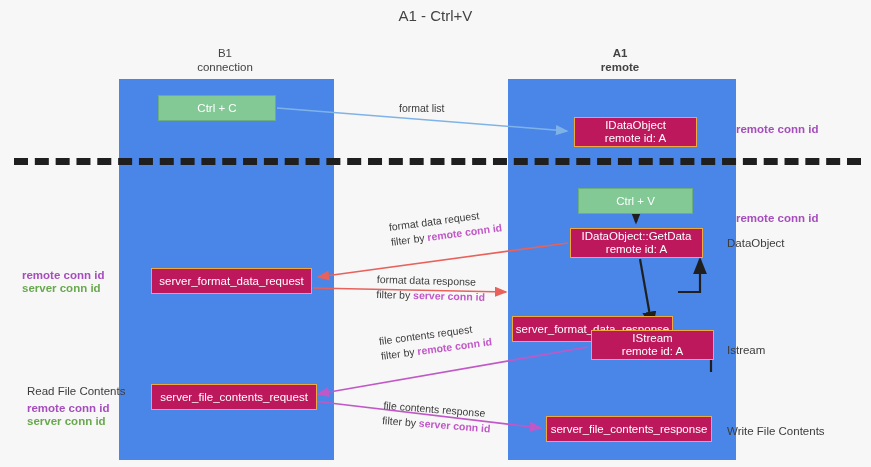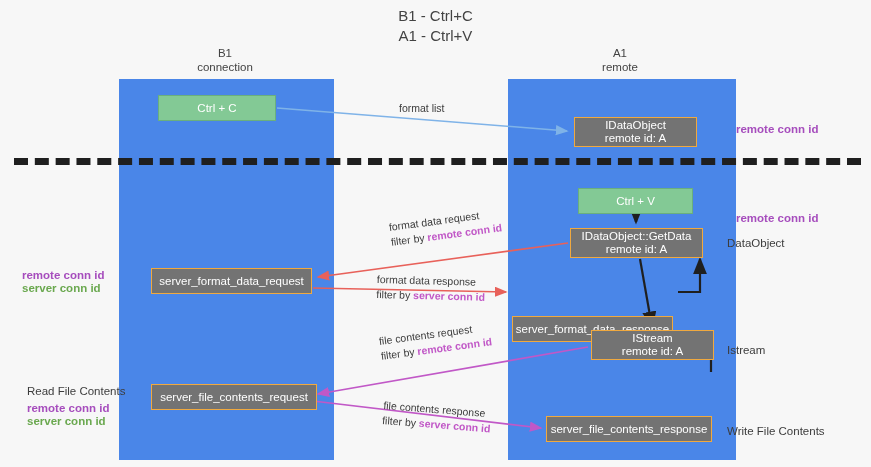--- a/index.html
+++ b/index.html
@@ -22,32 +22,32 @@
   .title{
     position:absolute;left:0;top:6px;width:871px;
     text-align:center;font-size:15px;line-height:20px;color:#434343;
   }
 
   
   .lane-caption{
     position:absolute;text-align:center;font-size:11.5px;line-height:14px;color:#434343;
   }
   #cap-b1{left:150px;top:46px;width:150px;}
-  #cap-a1{left:545px;top:46px;width:150px;}
+  #cap-a1{left:545px;top:46px;width:150px;font-weight:bold;}
   .cap-sub{display:block;}
 
   
   .box{
     position:absolute;box-sizing:border-box;
     display:flex;align-items:center;justify-content:center;
     flex-direction:column;
     color:#ffffff;font-size:11.5px;line-height:13px;text-align:center;
   }
   .box.green{background:#83c995;border:1px solid #6aaf7d;}
-  .box.orange{background:#737373;border:1px solid #f0a93f;}
+  .box.orange{background:#be185d;border:1px solid #f0a93f;}
   .box .l2{display:block;}
 
   #box-ctrlc{left:158px;top:95px;width:118px;height:26px;}
   #box-idataobject{left:574px;top:117px;width:123px;height:30px;}
   #box-ctrlv{left:578px;top:172px;width:115px;height:26px;margin-top:16px;}
   #box-getdata{left:570px;top:228px;width:133px;height:30px;}
   #box-sfdreq{left:151px;top:268px;width:161px;height:26px;}
   #box-sfdres{left:512px;top:279px;width:161px;height:26px;margin-top:37px;}
   #box-istream{left:591px;top:330px;width:123px;height:30px;}
   #box-sfcreq{left:151px;top:384px;width:166px;height:26px;}
@@ -131,21 +131,20 @@
     <line x1="588" y1="347" x2="318" y2="394" stroke="#c158c7" stroke-width="1.6" marker-end="url(#ah-magenta)"></line>
 
     <line x1="313" y1="401" x2="541" y2="428" stroke="#c158c7" stroke-width="1.6" marker-end="url(#ah-magenta)"></line>
 
     <path d="M711,348 L711,372" stroke="#1f1f1f" stroke-width="2.2" fill="none"></path>
   </svg>
 
   <div id="divider"></div>
 
   <div class="title">
-    <div>B1 - Ctrl+C</div>
     <div>A1 - Ctrl+V</div>
   </div>
 
   <div class="lane-caption" id="cap-b1">
     <span>B1</span>
     <span class="cap-sub">connection</span>
   </div>
   <div class="lane-caption" id="cap-a1">
     <span>A1</span>
     <span class="cap-sub">remote</span>

